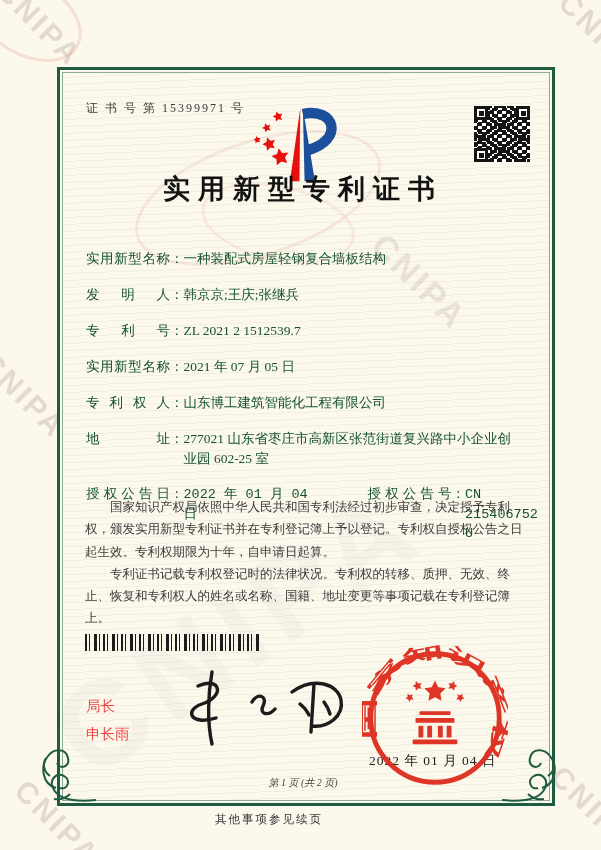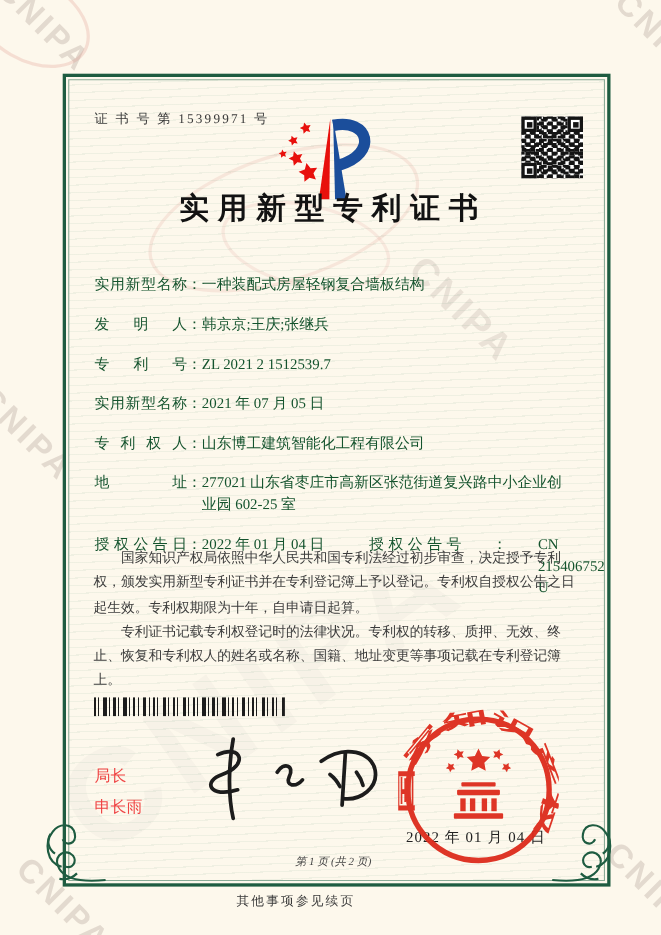--- a/index.html
+++ b/index.html
@@ -57,22 +57,22 @@
     position:absolute;width:8px;height:8px;border:3px solid #141414;
     background:linear-gradient(#141414,#141414) center/5px 5px no-repeat #fff;
   }
   .qr .f-tl{left:0;top:0;} .qr .f-tr{right:0;top:0;} .qr .f-bl{left:0;bottom:0;}
   
   .fields{position:absolute;left:86px;top:249px;width:436px;font-size:13.5px;color:#14532d;}
   .frow{display:flex;align-items:flex-start;margin-bottom:16.5px;line-height:1.45;}
   .lbl{display:inline-block;width:84px;text-align:justify;text-align-last:justify;flex:0 0 84px;}
   .colon{flex:0 0 12px;}
   .val{flex:1;}
-  .grant-row{display:flex;}
-  .grant-row .g2{margin-left:10px;display:flex;gap:28px;}
+  .grant-row{display:flex;font-family:Liberation Mono, monospace;}
+  .grant-row .g2{margin-left:42px;display:flex;}
   .grant-row .g2 .lbl{flex:0 0 84px;}
   
   .legal{position:absolute;left:85px;top:496px;width:438px;font-size:12.5px;line-height:1.78;color:#3c3c3c;}
   .legal p{margin:0;text-indent:2em;}
   
   .barcode{
     position:absolute;left:85px;top:634px;width:174px;height:17px;
     background:repeating-linear-gradient(90deg,
       #1c1c1c 0 2px, transparent 2px 4px,
       #1c1c1c 4px 5px, transparent 5px 9px,

